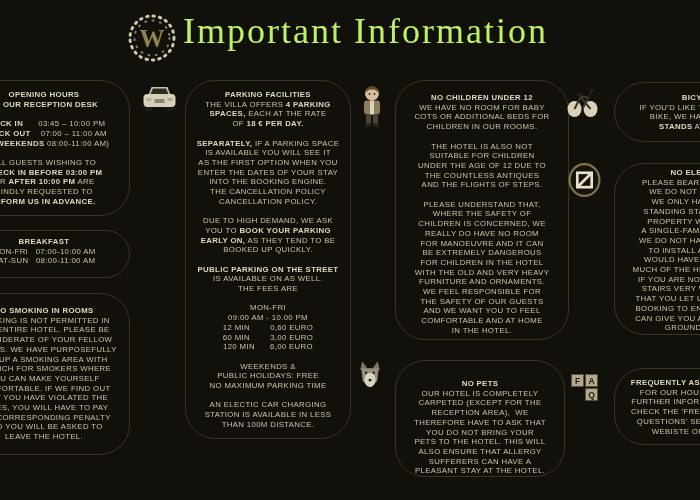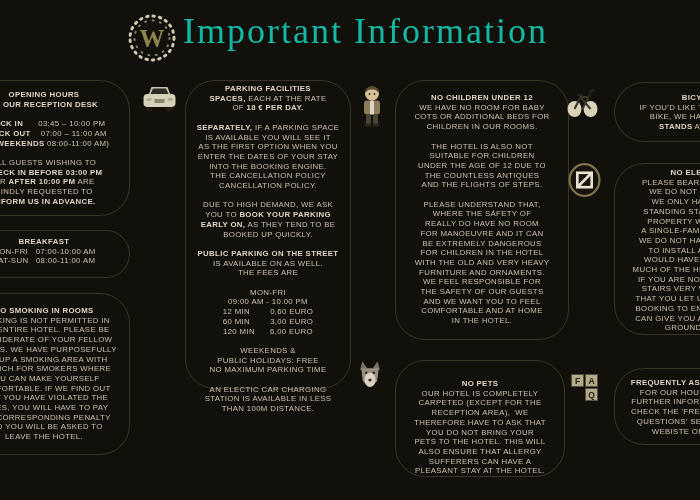--- a/index.html
+++ b/index.html
@@ -1,29 +1,29 @@
 <!DOCTYPE html>
 <html><head>
 <meta charset="utf-8">
 <style>
   html,body{margin:0;padding:0;background:#12100a;}
   .stage{position:relative;width:700px;height:500px;overflow:hidden;background:#12100a;
          font-family:"Liberation Sans",sans-serif;}
   .title{position:absolute;left:183px;top:10px;margin:0;font-family:"Liberation Serif",serif;
-         font-weight:400;font-size:36px;letter-spacing:2px;color:#14b8a6;white-space:nowrap;}
+         font-weight:400;font-size:36px;letter-spacing:2px;color:#bef264;white-space:nowrap;}
   .monogram{position:absolute;left:126px;top:12px;}
   .panel{position:absolute;box-sizing:border-box;border:1px solid #3b3527;border-radius:30px;
          color:#c9c2ae;font-size:7.8px;letter-spacing:.35px;text-align:center;}
   .ln{white-space:pre-wrap;line-height:9.7px;min-height:9.7px;}
   .ln .b{font-weight:700;color:#ddd6c2;}
   .gap{height:9.7px;}
   #p-opening  {left:-42px;top:80px;width:172px;height:136px;padding-top:9px;}
   #p-breakfast{left:-42px;top:230px;width:172px;height:48px;padding-top:6px;border-radius:24px;}
   #p-smoking  {left:-42px;top:293px;width:172px;height:162px;padding-top:12px;}
-  #p-parking  {left:185px;top:80px;width:166px;height:309px;padding-top:3px;}
+  #p-parking  {left:185px;top:80px;width:166px;height:359px;padding-top:9px;}
   #p-children {left:395px;top:80px;width:174px;height:260px;padding-top:12px;}
   #p-pets     {left:395px;top:360px;width:170px;height:117px;padding-top:18px;}
   #p-bicycle  {left:614px;top:82px;width:172px;height:60px;padding-top:10px;}
   #p-elevator {left:614px;top:163px;width:172px;height:172px;padding-top:4px;}
   #p-faq      {left:614px;top:368px;width:172px;height:77px;padding-top:9px;}
   .icon{position:absolute;}
   #i-car     {left:142px;top:84px;}
   #i-child   {left:358px;top:83px;}
   #i-bike    {left:566px;top:85px;}
   #i-noelev  {left:568px;top:162px;}
@@ -76,20 +76,21 @@
       <div class="ln"><span>YOU CAN MAKE YOURSELF</span></div>
       <div class="ln"><span>COMFORTABLE. IF WE FIND OUT</span></div>
       <div class="ln"><span>THAT YOU HAVE VIOLATED THE</span></div>
       <div class="ln"><span>RULES, YOU WILL HAVE TO PAY</span></div>
       <div class="ln"><span>THE CORRESPONDING PENALTY</span></div>
       <div class="ln"><span>AND YOU WILL BE ASKED TO</span></div>
       <div class="ln"><span>LEAVE THE HOTEL.</span></div>
     </div>
   <div class="panel" id="p-parking">
       <div class="ln"><span class="b">PARKING FACILITIES</span></div>
+      <div class="ln"><span>THE VILLA OFFERS </span><span class="b">4 PARKING</span></div>
       <div class="ln"><span class="b">SPACES,</span><span> EACH AT THE RATE</span></div>
       <div class="ln"><span>OF </span><span class="b">18 € PER DAY.</span></div>
       <div class="ln gap"></div>
       <div class="ln"><span class="b">SEPARATELY,</span><span> IF A PARKING SPACE</span></div>
       <div class="ln"><span>IS AVAILABLE YOU WILL SEE IT</span></div>
       <div class="ln"><span>AS THE FIRST OPTION WHEN YOU</span></div>
       <div class="ln"><span>ENTER THE DATES OF YOUR STAY</span></div>
       <div class="ln"><span>INTO THE BOOKING ENGINE.</span></div>
       <div class="ln"><span>THE CANCELLATION POLICY</span></div>
       <div class="ln"><span>CANCELLATION POLICY.</span></div>
@@ -124,20 +125,21 @@
       <div class="ln"><span>CHILDREN IN OUR ROOMS.</span></div>
       <div class="ln gap"></div>
       <div class="ln"><span>THE HOTEL IS ALSO NOT</span></div>
       <div class="ln"><span>SUITABLE FOR CHILDREN</span></div>
       <div class="ln"><span>UNDER THE AGE OF 12 DUE TO</span></div>
       <div class="ln"><span>THE COUNTLESS ANTIQUES</span></div>
       <div class="ln"><span>AND THE FLIGHTS OF STEPS.</span></div>
       <div class="ln gap"></div>
       <div class="ln"><span>PLEASE UNDERSTAND THAT,</span></div>
       <div class="ln"><span>WHERE THE SAFETY OF</span></div>
+      <div class="ln"><span>CHILDREN IS CONCERNED, WE</span></div>
       <div class="ln"><span>REALLY DO HAVE NO ROOM</span></div>
       <div class="ln"><span>FOR MANOEUVRE AND IT CAN</span></div>
       <div class="ln"><span>BE EXTREMELY DANGEROUS</span></div>
       <div class="ln"><span>FOR CHILDREN IN THE HOTEL</span></div>
       <div class="ln"><span>WITH THE OLD AND VERY HEAVY</span></div>
       <div class="ln"><span>FURNITURE AND ORNAMENTS.</span></div>
       <div class="ln"><span>WE FEEL RESPONSIBLE FOR</span></div>
       <div class="ln"><span>THE SAFETY OF OUR GUESTS</span></div>
       <div class="ln"><span>AND WE WANT YOU TO FEEL</span></div>
       <div class="ln"><span>COMFORTABLE AND AT HOME</span></div>

